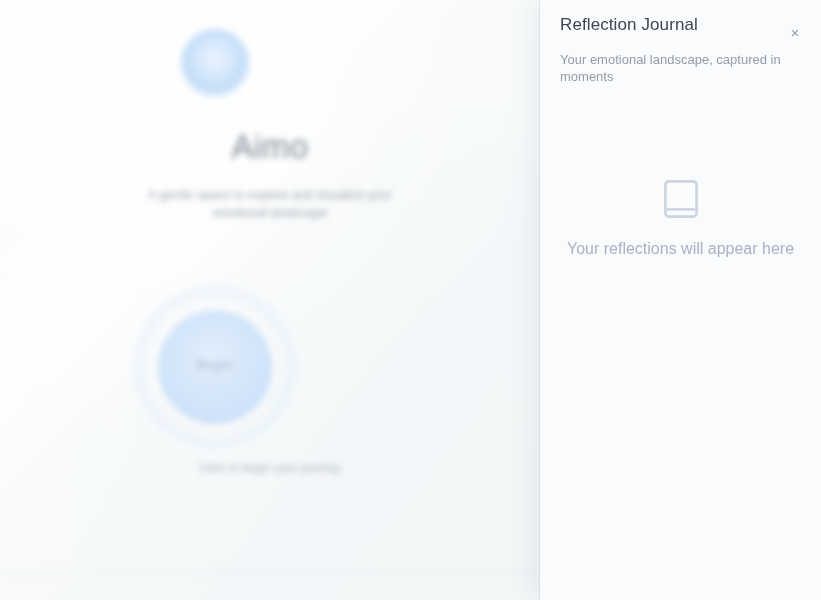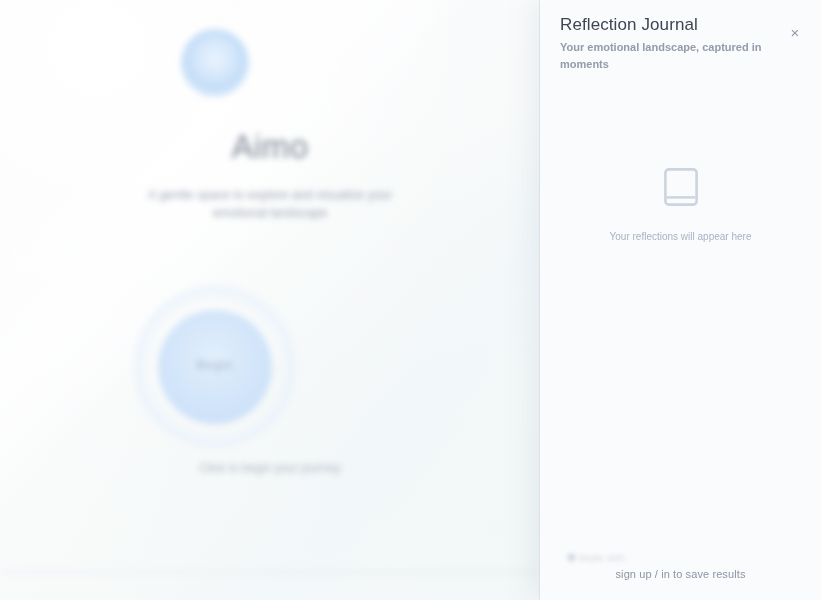--- a/index.html
+++ b/index.html
@@ -187,25 +187,24 @@
 
   .panel-title {
     font-size: 17px;
     font-weight: 400;
     color: #3d4654;
     letter-spacing: 0.1px;
     line-height: 24px;
   }
 
   .panel-subtitle {
-    margin-top: 2px;
-    font-size: 11px;
+    margin-top: 14px;
+    font-size: 13px;
     color: #929caa;
     line-height: 17px;
-    font-weight: bold;
   }
 
   .close-button {
     position: absolute;
     right: 16px;
     top: 22px;
     width: 20px;
     height: 20px;
     display: flex;
     align-items: center;
@@ -233,21 +232,21 @@
     text-align: center;
   }
 
   .book-icon {
     display: inline-block;
     line-height: 0;
   }
 
   .empty-text {
     margin-top: 19px;
-    font-size: 10px;
+    font-size: 16px;
     line-height: 16.5px;
     color: #a8b2c4;
   }
 
   
   .panel-footer {
     position: relative;
     flex: 0 0 auto;
     height: 52px;
   }
@@ -336,23 +335,15 @@
             <line x1="2.7" y1="29.4" x2="31.3" y2="29.4" stroke="#ccd4e0" stroke-width="2.4"></line>
           </svg>
         </span>
 
         <div class="empty-text">
           <div>Your reflections will appear here</div>
         </div>
       </div>
     </div>
 
-    <div class="panel-footer">
-      <div class="footer-badge">
-        <span class="footer-badge-dot"></span>
-        <span class="footer-badge-text">Made with</span>
-      </div>
-
-      <div class="footer-note">sign up / in to save results</div>
-    </div>
 
   </aside>
 </div>
 
 </body></html>

